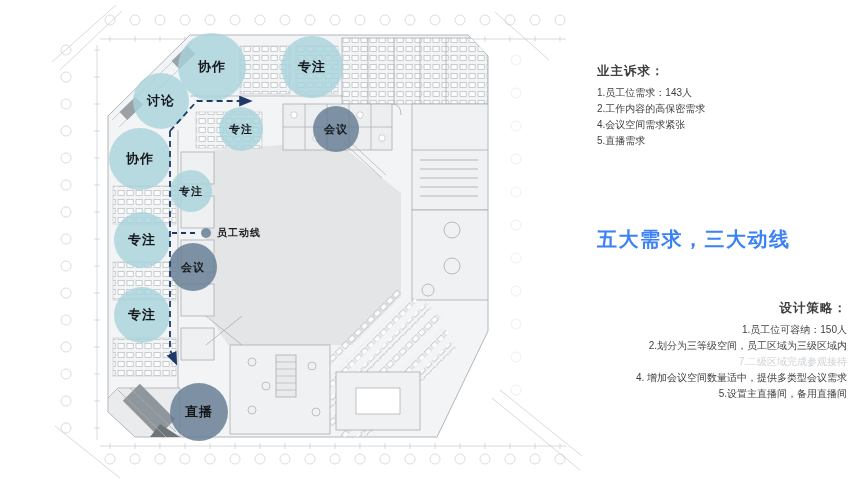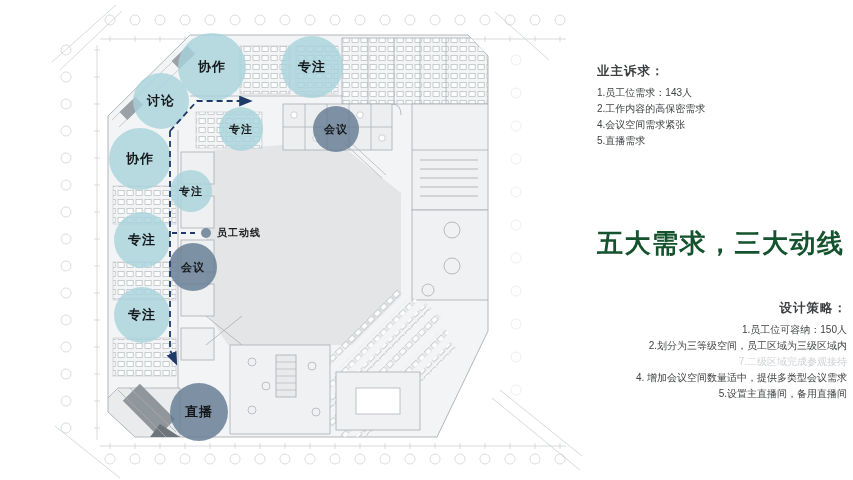--- a/index.html
+++ b/index.html
@@ -11,22 +11,22 @@
   .bubble{position:absolute;border-radius:50%;display:flex;align-items:center;justify-content:center;
           font-weight:bold;color:#15181b;letter-spacing:1px;}
   .bubble.big{font-size:13px;}
   .bubble.small{font-size:11px;}
   #flow-svg{z-index:3;}
   .flow-label{position:absolute;z-index:3;font-size:10px;font-weight:bold;color:#1c1e20;letter-spacing:1px;}
   .panel{position:absolute;z-index:4;left:597px;width:250px;color:#3d3f41;}
   .panel-heading{font-size:12.5px;font-weight:bold;margin-bottom:5px;letter-spacing:1px;}
   .list-item{font-size:10px;line-height:16px;white-space:nowrap;}
   .list-item.muted{color:#cdd1d4;}
-  .headline{position:absolute;z-index:4;left:597px;top:226px;font-size:26px;font-weight:bold;
-            color:#14532d;letter-spacing:1.5px;}
+  .headline{position:absolute;z-index:4;left:597px;top:226px;font-size:20px;font-weight:bold;
+            color:#3b82f6;letter-spacing:1.5px;}
 </style>
 </head>
 <body>
 
 <div class="canvas">
 
   <svg id="plan-svg" width="853" height="480" viewBox="0 0 853 480">
     <defs>
       <pattern id="dsk" width="9" height="9" patternUnits="userSpaceOnUse">
         <rect x="1" y="1.5" width="6.2" height="5" fill="#fbfcfc" stroke="#b6bbbf" stroke-width="0.7"></rect>

